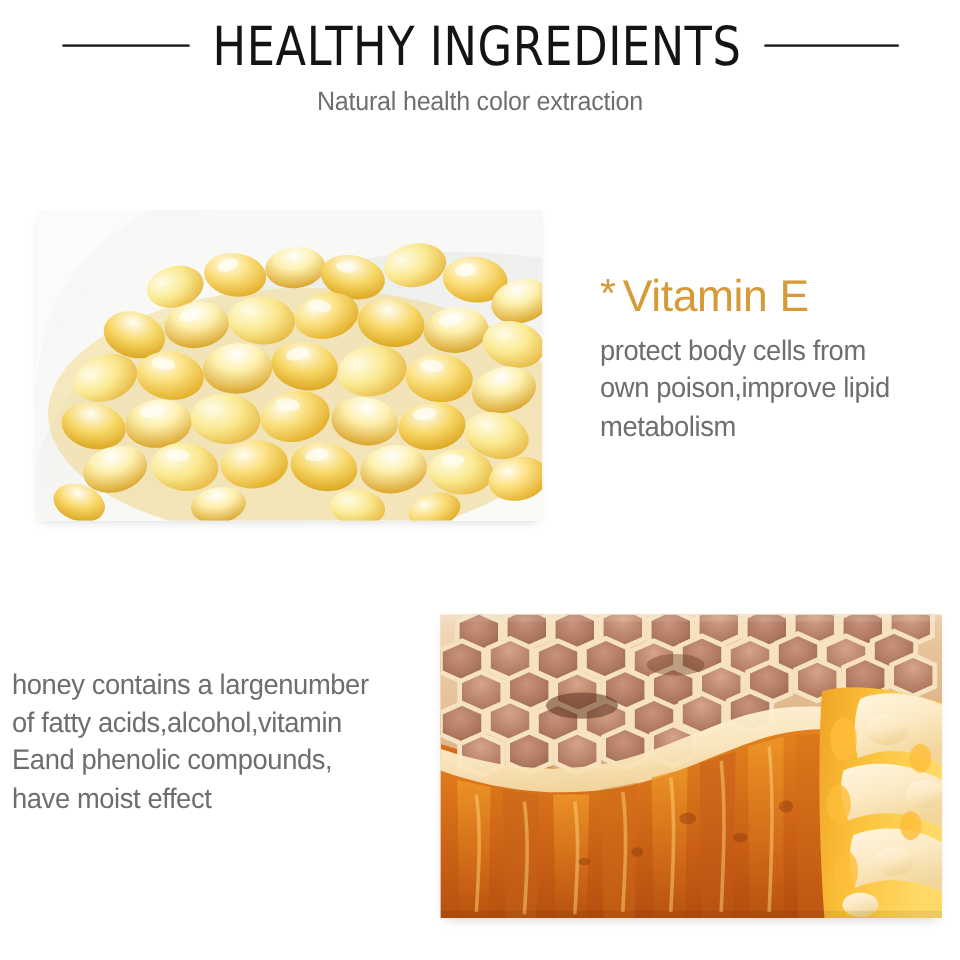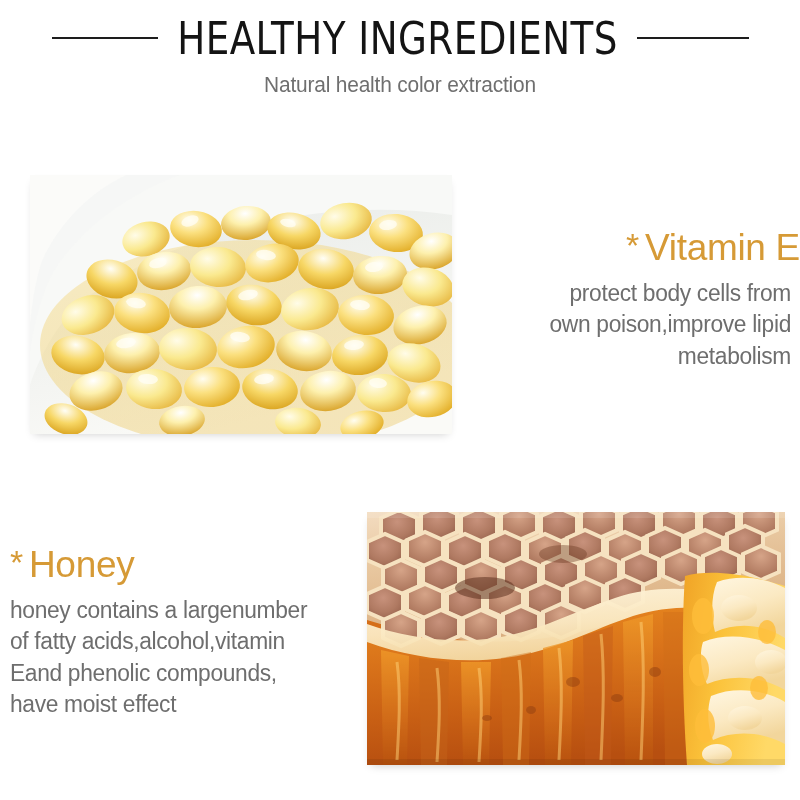--- a/index.html
+++ b/index.html
@@ -113,21 +113,20 @@
     transform: scaleX(0.97);
     transform-origin: left top;
   }
   .ingredient-body div { white-space: nowrap; }
 
   #vitamin-block {
     position: absolute;
     left: 500px;
     top: 228px;
     width: 300px;
-    text-align: right;
   }
   #vitamin-block .ingredient-body { margin-top: 10px; }
 
   #honey-block {
     position: absolute;
     left: 10px;
     top: 545px;
     width: 360px;
   }
   #honey-block .ingredient-body { margin-top: 10px; }
@@ -260,23 +259,20 @@
     <span class="star">*</span><span>Vitamin E</span>
   </div>
   <div class="ingredient-body">
     <div>protect body cells from</div>
     <div>own poison,improve lipid</div>
     <div>metabolism</div>
   </div>
 </div>
 
 <div id="honey-block">
-  <div class="ingredient-heading">
-    <span class="star">*</span><span>Honey</span>
-  </div>
   <div class="ingredient-body">
     <div>honey contains a largenumber</div>
     <div>of fatty acids,alcohol,vitamin</div>
     <div>Eand phenolic compounds,</div>
     <div>have moist effect</div>
   </div>
 </div>
 
 <div class="photo" id="honeycomb-photo">
   <svg viewBox="0 0 418 253" preserveAspectRatio="none">

